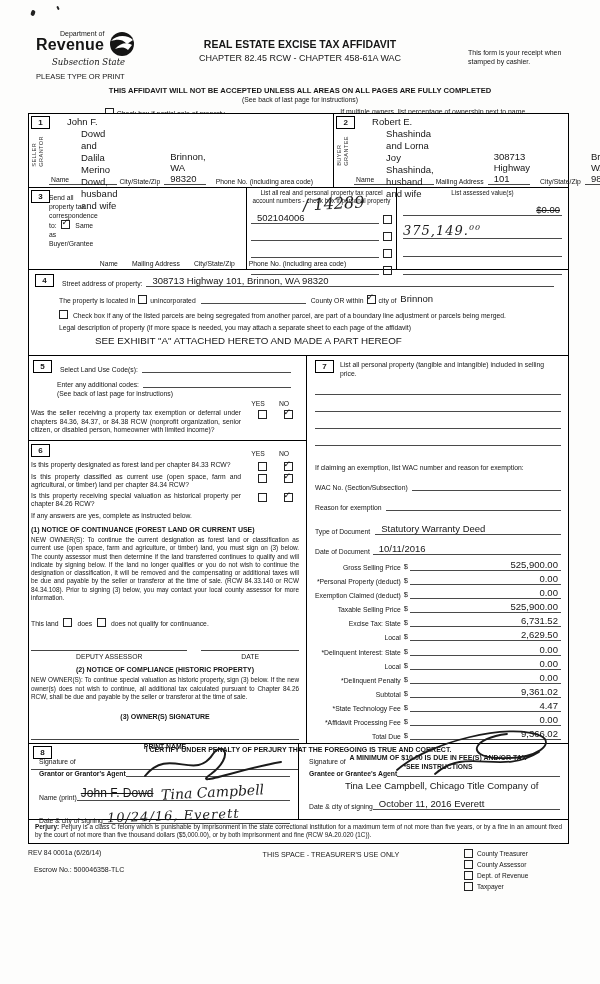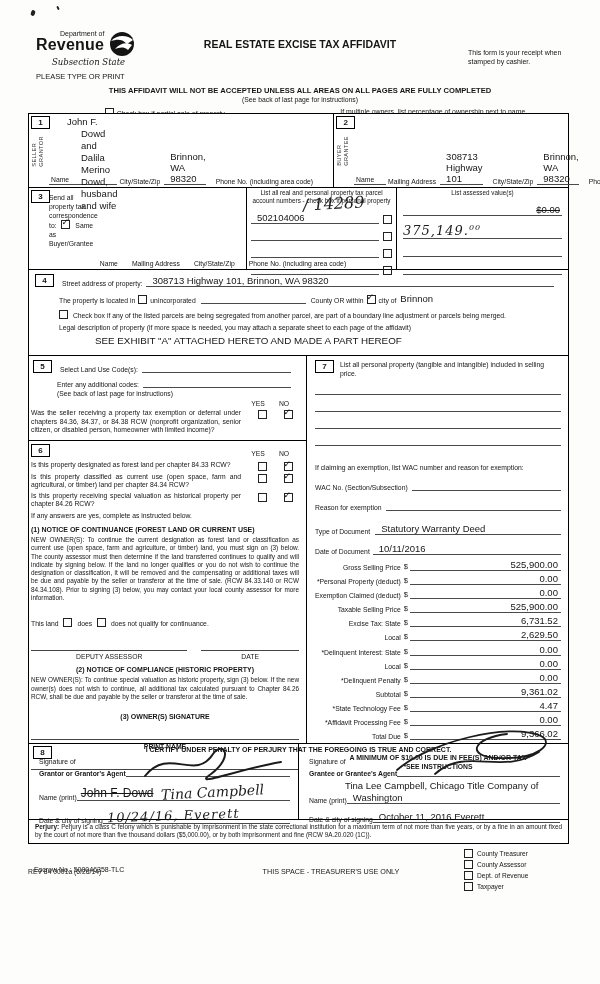--- a/index.html
+++ b/index.html
@@ -129,21 +129,21 @@
   .nline{display:flex;align-items:flex-end;margin-top:7px;}
   .struckname{font-size:12px;text-decoration:line-through;padding-left:4px;}
   .handname{font-size:14px;transform:rotate(-3deg);display:inline-block;margin-left:8px;}
   .handdate{font-size:13px;transform:rotate(-2deg);display:inline-block;margin-left:4px;letter-spacing:1px;}
   .agentline{font-size:9.5px;margin:3px 0 0 36px;}
   .sig-svg{position:absolute;pointer-events:none;}
 
   
   .perjury{padding:3px 6px 4px 6px;font-size:6.3px;line-height:8px;text-align:justify;}
   .perjury b{font-size:6.4px;}
-  .footerrow{position:absolute;left:28px;top:849px;width:541px;display:flex;align-items:center;}
+  .footerrow{position:absolute;left:28px;top:849px;width:541px;display:flex;align-items:flex-start;}
   .rev{width:170px;font-size:6.8px;}
   .treas{flex:1;text-align:center;font-size:7.2px;padding-top:1px;}
   .copies{width:105px;font-size:6.6px;}
   .copies .crow{display:flex;align-items:center;margin-bottom:2px;}
   .copies .cbx{margin:0 4px 0 0;}
   .escrow{position:absolute;left:34px;top:866px;font-size:7px;}
   .stamp{position:absolute;left:36px;top:920px;font-family:"DejaVu Sans Mono",monospace;font-size:10px;letter-spacing:1px;color:#3c3c3c;}
 </style>
 </head>
 <body>
@@ -161,20 +161,21 @@
           <circle cx="15" cy="13" r="12" fill="#141414"></circle>
           <path d="M4,10 C10,3 21,4 26,9 L20,13 C14,7 9,9 4,10 Z" fill="#fff"></path>
           <path d="M8,18 C13,12 20,11 25,14 L21,19 C16,15 12,17 8,18 Z" fill="#fff"></path>
         </svg>
       </div>
       <div class="wa-state">Subsection State</div>
       <div class="type-print">PLEASE TYPE OR PRINT</div>
     </div>
     <div class="title-wrap">
       <div class="f-title">REAL ESTATE EXCISE TAX AFFIDAVIT</div>
+      <div class="f-sub">CHAPTER 82.45 RCW - CHAPTER 458-61A WAC</div>
     </div>
     <div class="receipt">This form is your receipt when stamped by cashier.</div>
     <div class="warn">THIS AFFIDAVIT WILL NOT BE ACCEPTED UNLESS ALL AREAS ON ALL PAGES ARE FULLY COMPLETED</div>
     <div class="warn-sub">(See back of last page for instructions)</div>
     <div class="presplit">
       <div class="half">
         <span class="cbx inline"></span><span>Check box if partial sale of property</span>
       </div>
       <div class="half">If multiple owners, list percentage of ownership next to name.</div>
     </div>
@@ -212,20 +213,21 @@
         <div class="gutter">
           <span class="numbox">2</span>
           <span class="vside">
               <span>BUYER</span>
               <span>GRANTEE</span>
             </span>
         </div>
         <div class="party-body">
           <div class="nameblock">
             <span class="lab">Name</span>
+            <span class="typed">Robert E. Shashinda and Lorna Joy Shashinda, husband and wife</span>
           </div>
           <div class="fline">
               <span class="lab">Mailing Address</span>
               <span class="linefill">
                 <span class="typed">308713 Highway 101</span>
               </span>
             </div>
           <div class="fline">
               <span class="lab">City/State/Zip</span>
               <span class="linefill">
@@ -565,26 +567,20 @@
           <path d="M6,34 C30,4 56,40 74,12 C84,-2 96,14 72,32 C52,46 96,28 142,20" fill="none" stroke="#1b1b1b" stroke-width="2" stroke-linecap="round"></path>
         </svg>
       </div>
       <div class="half8">
         <div class="slab">Signature of</div>
         <div class="sigline8">
             <span class="slab b">Grantee or Grantee's Agent</span>
             <span class="linefill"></span>
           </div>
         <div class="agentline">Tina Lee Campbell, Chicago Title Company of</div>
-        <div class="nline" style="margin-top:1px;">
-            <span class="slab">Name (print)</span>
-            <span class="linefill">
-              <span class="typed">Washington</span>
-            </span>
-          </div>
         <div class="nline">
             <span class="slab">Date &amp; city of signing</span>
             <span class="linefill">
               <span class="typed">October 11, 2016 Everett</span>
             </span>
           </div>
         <svg class="sig-svg" style="left:90px;top:-14px;" width="170" height="46" viewBox="0 0 170 46">
           <path d="M8,40 C40,12 120,-8 152,6 C166,13 150,30 108,28 C76,26 84,8 118,4 M46,44 C76,16 112,46 150,22" fill="none" stroke="#1b1b1b" stroke-width="1.8" stroke-linecap="round"></path>
         </svg>
       </div>

